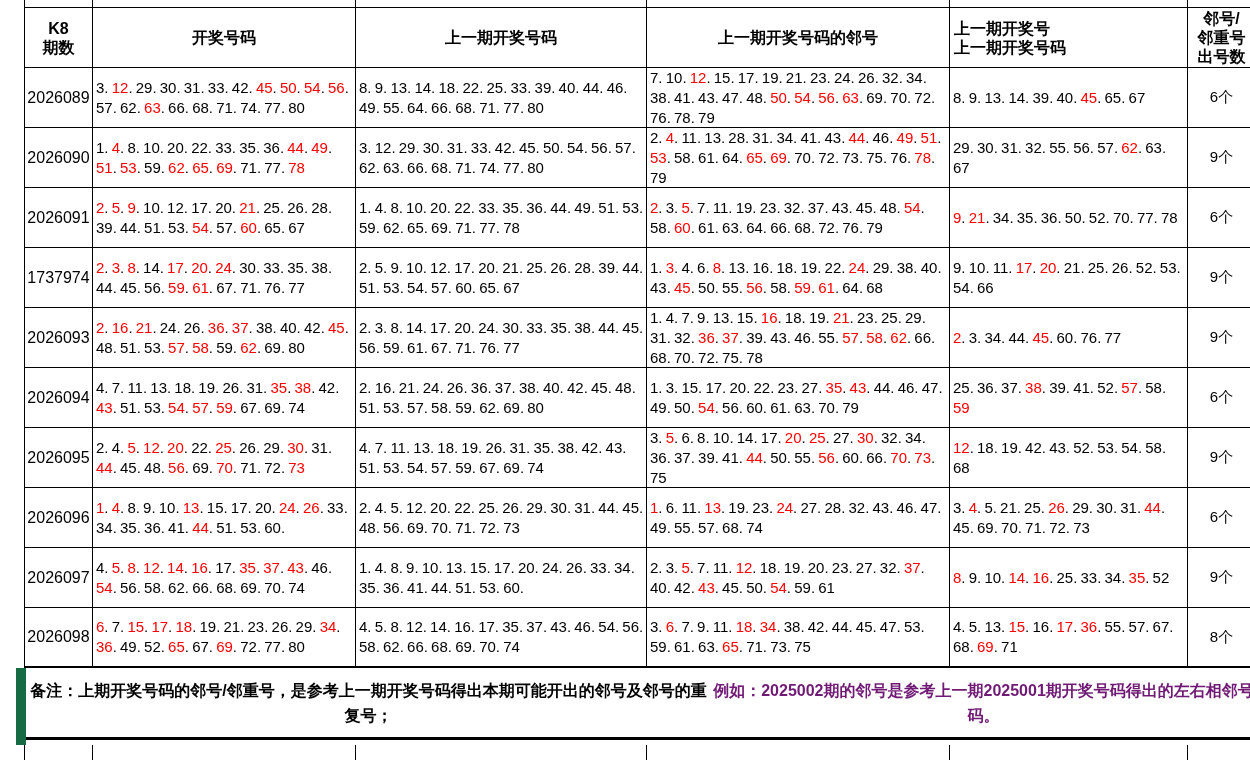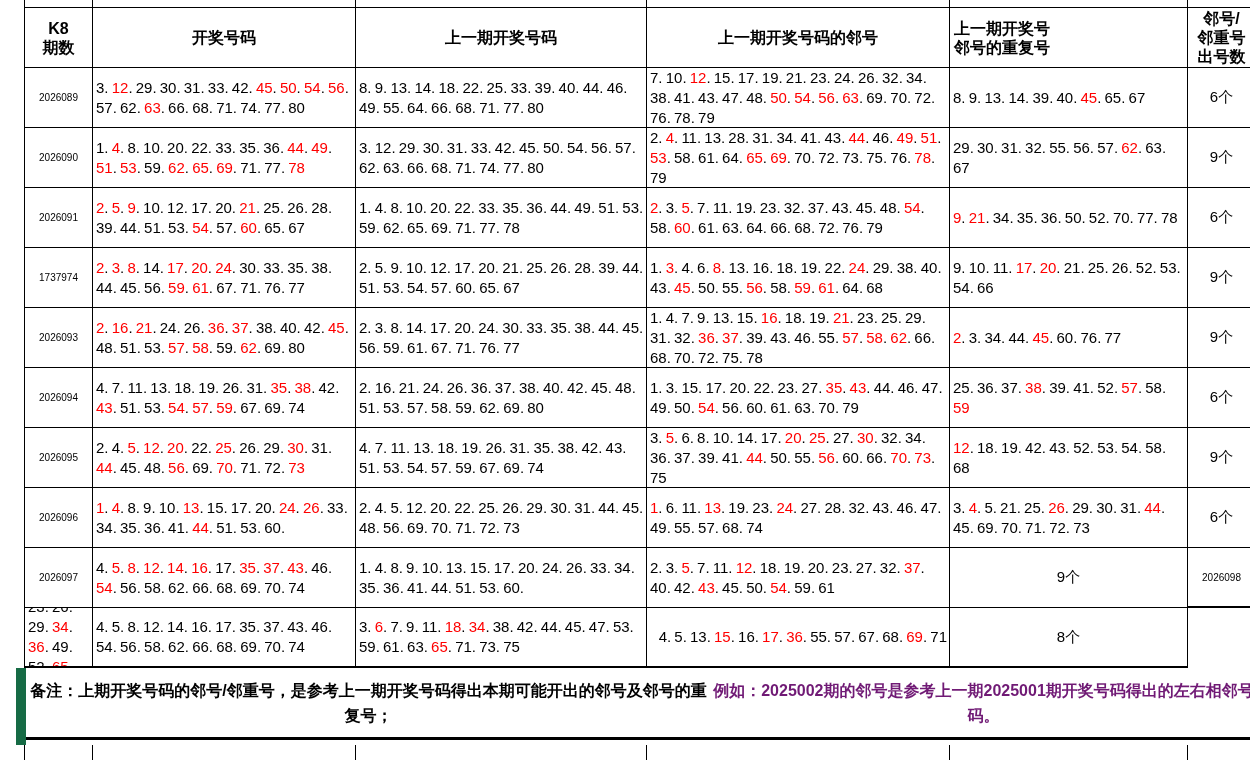--- a/index.html
+++ b/index.html
@@ -21,21 +21,21 @@
        display:grid;grid-template-columns:68px 263px 291px 303px 238px 68px;
        grid-auto-rows:60px;}
   .c{border-right:1px solid #000;border-bottom:1px solid #000;
      display:flex;align-items:center;overflow:hidden;}
   .lastrow{border-bottom:2px solid #000;justify-content:flex-end;}
 
   .th{justify-content:center;text-align:center;font-weight:bold;font-size:16px;
       white-space:pre-line;line-height:19px;}
   .th-left{justify-content:flex-start;text-align:left;padding-left:4px;}
 
-  .period{justify-content:center;font-size:10px;}
+  .period{justify-content:center;font-size:16px;}
   .count{justify-content:center;font-size:15px;text-align:center;}
   .numcell{padding:1px 2px 1px 3px;}
   .numtext{font-size:15px;line-height:20px;word-spacing:-1px;}
   .red{color:#ff0000;}
 
   
   .notes{position:absolute;left:8px;top:668px;width:1232px;height:72px;
          border-left:1px solid #000;border-right:1px solid #000;
          border-bottom:3px solid #000;background:#fff;
          display:flex;flex-direction:row;justify-content:center;
@@ -61,21 +61,21 @@
   </div>
 
   <div class="tbl">
 
     <div class="c th">K8
 期数</div>
     <div class="c th">开奖号码</div>
     <div class="c th">上一期开奖号码</div>
     <div class="c th">上一期开奖号码的邻号</div>
     <div class="c th th-left">上一期开奖号
-邻号的重复号</div>
+上一期开奖号码</div>
     <div class="c th">邻号/
 邻重号
 出号数</div>
 
     <div class="c period">2026089</div>
     <div class="c numcell">
         <div class="numtext"><span>3</span>. <span class="red">12</span>. <span>29</span>. <span>30</span>. <span>31</span>. <span>33</span>. <span>42</span>. <span class="red">45</span>. <span class="red">50</span>. <span class="red">54</span>. <span class="red">56</span>. <span>57</span>. <span>62</span>. <span class="red">63</span>. <span>66</span>. <span>68</span>. <span>71</span>. <span>74</span>. <span>77</span>. <span>80</span></div>
       </div>
     <div class="c numcell">
         <div class="numtext"><span>8</span>. <span>9</span>. <span>13</span>. <span>14</span>. <span>18</span>. <span>22</span>. <span>25</span>. <span>33</span>. <span>39</span>. <span>40</span>. <span>44</span>. <span>46</span>. <span>49</span>. <span>55</span>. <span>64</span>. <span>66</span>. <span>68</span>. <span>71</span>. <span>77</span>. <span>80</span></div>
@@ -196,20 +196,23 @@
     <div class="c period">2026097</div>
     <div class="c numcell">
         <div class="numtext"><span>4</span>. <span class="red">5</span>. <span class="red">8</span>. <span class="red">12</span>. <span class="red">14</span>. <span class="red">16</span>. <span>17</span>. <span class="red">35</span>. <span class="red">37</span>. <span class="red">43</span>. <span>46</span>. <span class="red">54</span>. <span>56</span>. <span>58</span>. <span>62</span>. <span>66</span>. <span>68</span>. <span>69</span>. <span>70</span>. <span>74</span></div>
       </div>
     <div class="c numcell">
         <div class="numtext"><span>1</span>. <span>4</span>. <span>8</span>. <span>9</span>. <span>10</span>. <span>13</span>. <span>15</span>. <span>17</span>. <span>20</span>. <span>24</span>. <span>26</span>. <span>33</span>. <span>34</span>. <span>35</span>. <span>36</span>. <span>41</span>. <span>44</span>. <span>51</span>. <span>53</span>. <span>60.</span></div>
       </div>
     <div class="c numcell">
         <div class="numtext"><span>2</span>. <span>3</span>. <span class="red">5</span>. <span>7</span>. <span>11</span>. <span class="red">12</span>. <span>18</span>. <span>19</span>. <span>20</span>. <span>23</span>. <span>27</span>. <span>32</span>. <span class="red">37</span>. <span>40</span>. <span>42</span>. <span class="red">43</span>. <span>45</span>. <span>50</span>. <span class="red">54</span>. <span>59</span>. <span>61</span></div>
       </div>
+    <div class="c numcell">
+        <div class="numtext"><span class="red">8</span>. <span>9</span>. <span>10</span>. <span class="red">14</span>. <span class="red">16</span>. <span>25</span>. <span>33</span>. <span>34</span>. <span class="red">35</span>. <span>52</span></div>
+      </div>
     <div class="c count">9个</div>
 
     <div class="c period lastrow">2026098</div>
     <div class="c numcell lastrow">
         <div class="numtext"><span class="red">6</span>. <span>7</span>. <span class="red">15</span>. <span class="red">17</span>. <span class="red">18</span>. <span>19</span>. <span>21</span>. <span>23</span>. <span>26</span>. <span>29</span>. <span class="red">34</span>. <span class="red">36</span>. <span>49</span>. <span>52</span>. <span class="red">65</span>. <span>67</span>. <span class="red">69</span>. <span>72</span>. <span>77</span>. <span>80</span></div>
       </div>
     <div class="c numcell lastrow">
         <div class="numtext"><span>4</span>. <span>5</span>. <span>8</span>. <span>12</span>. <span>14</span>. <span>16</span>. <span>17</span>. <span>35</span>. <span>37</span>. <span>43</span>. <span>46</span>. <span>54</span>. <span>56</span>. <span>58</span>. <span>62</span>. <span>66</span>. <span>68</span>. <span>69</span>. <span>70</span>. <span>74</span></div>
       </div>
     <div class="c numcell lastrow">

